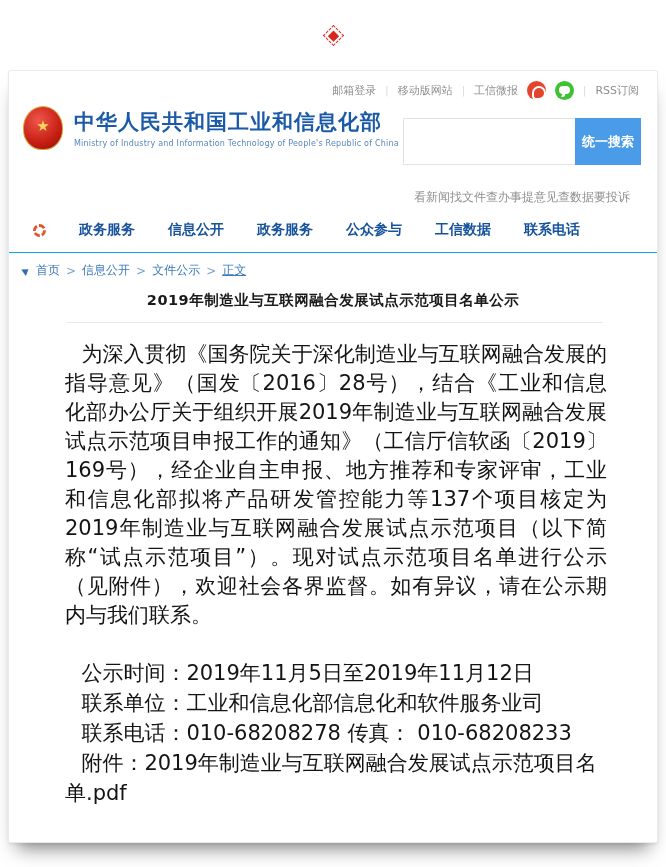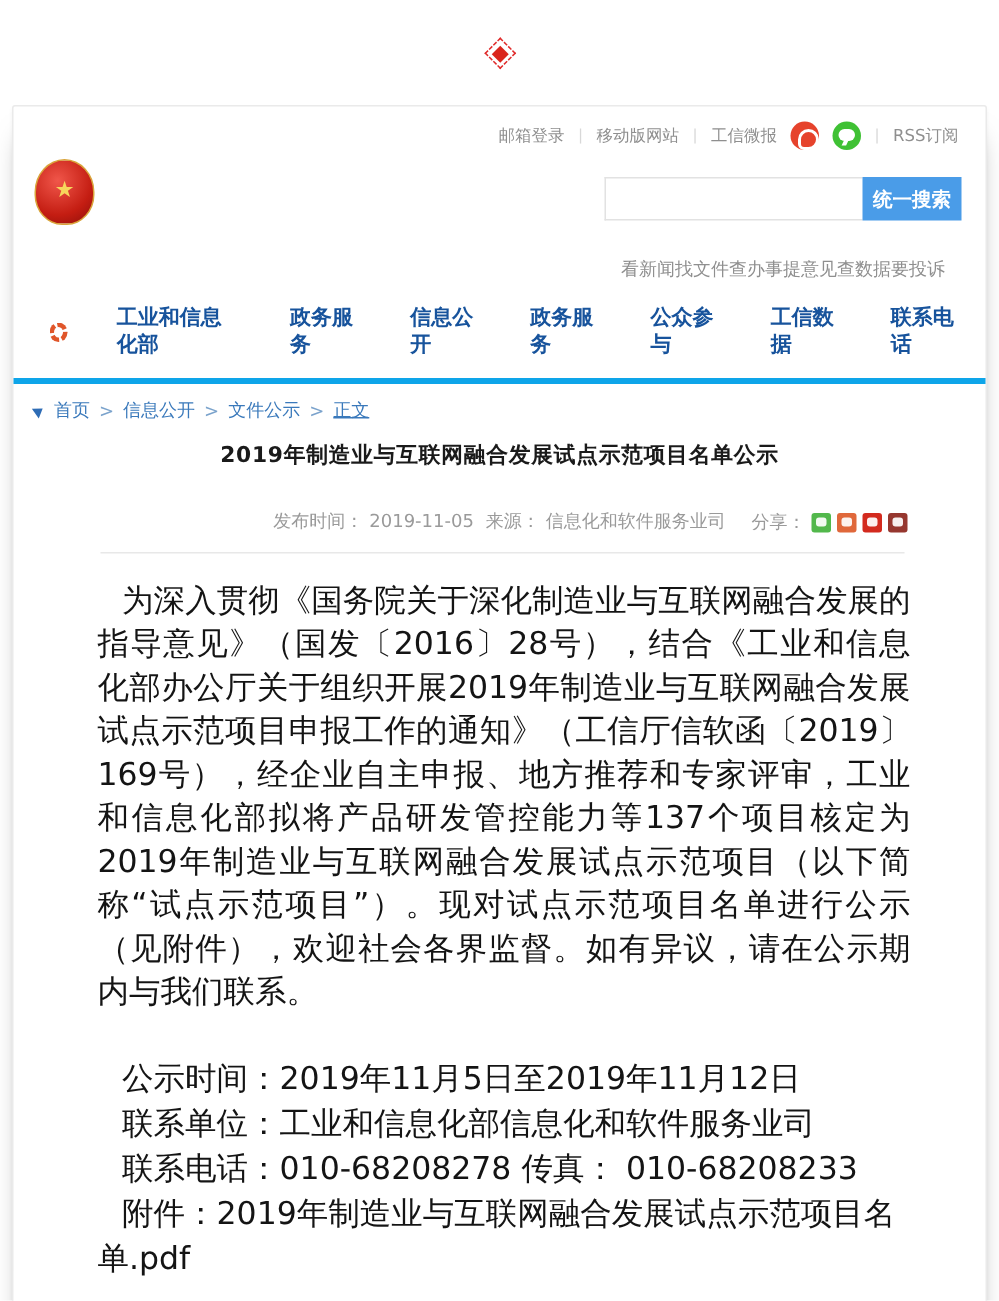--- a/index.html
+++ b/index.html
@@ -10,42 +10,42 @@
   .top-strip { height:70px; display:flex; align-items:center; justify-content:center; }
   .diamond-outer { width:15px; height:15px; transform:rotate(45deg); border:1.6px dashed #e02b2b; display:flex; align-items:center; justify-content:center; }
   .diamond-inner { width:8px; height:8px; background:#da251c; }
 
   
   .card { margin:0 8px; background:#fff; border:1px solid #eaeaea; border-radius:2px;
           box-shadow:0 2px 3px rgba(0,0,0,.05), 0 14px 18px -9px rgba(0,0,0,.5);
           padding-bottom:34px; }
 
   
-  .header { padding:10px 16px 0 14px; border-bottom:4px solid #0ea5e9; }
+  .header { padding:10px 16px 0 14px; border-bottom:1px solid #0ea5e9; }
   .utility { display:flex; justify-content:flex-end; align-items:center; gap:9px; font-size:11px; color:#8f8f8f; padding-right:2px; }
   .utility a { color:#8f8f8f; text-decoration:none; cursor:pointer; }
   .sep { color:#d8d8d8; font-size:10px; }
   .uicon { width:19px; height:19px; border-radius:50%; display:inline-block; position:relative; cursor:pointer; }
   .uicon.weibo { background:#e6432c; }
   .uicon.weibo::after { content:""; position:absolute; left:5px; top:5px; width:10px; height:10px; border:2px solid #fff; border-radius:50% 50% 50% 4px; }
   .uicon.wechat { background:#3fc134; }
   .uicon.wechat::after { content:""; position:absolute; left:4px; top:5px; width:11px; height:8px; background:#fff; border-radius:4px; }
   .uicon.wechat::before { content:""; position:absolute; left:7px; bottom:3px; width:3px; height:4px; background:#fff; transform:skewX(-25deg); }
 
   .header-main { display:flex; justify-content:space-between; align-items:flex-start; margin-top:2px; }
   .logo { display:flex; align-items:center; gap:11px; margin-top:4px; cursor:pointer; }
   .emblem { width:40px; height:44px; flex:0 0 auto; border-radius:50% 50% 46% 46%;
             background:radial-gradient(circle at 38% 32%, #f0564a, #c41d12 62%, #8d0f0a);
             border:1.5px solid #d9a43a; display:flex; align-items:center; justify-content:center; }
   .emblem .star { color:#f7d65c; font-size:15px; line-height:1; margin-top:-3px; }
   .logo-title { font-size:21px; font-weight:bold; color:#1a5aa8; letter-spacing:1px; }
   .logo-sub { font-size:8px; color:#5a86bb; margin-top:3px; letter-spacing:.2px; }
 
   .search-area { width:238px; margin-top:16px; }
-  .search-row { display:flex; height:29px; }
+  .search-row { display:flex; height:47px; }
   .search-input { flex:1; border:1px solid #e2e2e2; border-right:none; outline:none; padding:0 6px; font-size:12px; }
   .search-btn { width:66px; border:none; background:#4a9ce8; color:#fff; font-size:13px; font-weight:bold; cursor:pointer; font-family:inherit; }
   .quick-links { display:flex; justify-content:center; margin-top:24px; font-size:12px; color:#8f8f8f; }
   .quick-links a { color:#8f8f8f; text-decoration:none; cursor:pointer; }
 
   .nav { margin-top:15px; display:flex; align-items:center; gap:33px; padding:0 0 13px 10px; }
   .gear { width:13px; height:13px; border:3.2px dashed #e0562a; border-radius:50%; }
   .nav a { font-size:14px; font-weight:bold; color:#17539c; text-decoration:none; cursor:pointer; }
 
   
@@ -94,41 +94,44 @@
       <span class="uicon wechat"></span>
       <span class="sep">|</span>
       <a>RSS订阅</a>
     </div>
 
     <div class="header-main">
       <div class="logo">
         <span class="emblem">
             <span class="star">★</span>
           </span>
+        <div class="logo-text">
+          <div class="logo-title">中华人民共和国工业和信息化部</div>
+          <div class="logo-sub">Ministry of Industry and Information Technology of People's Republic of China</div>
+        </div>
       </div>
 
       <div class="search-area">
         <div class="search-row">
           <input class="search-input" value="" style="">
           <button class="search-btn">统一搜索</button>
         </div>
         <div class="quick-links">
           <a>看新闻</a>
           <a>找文件</a>
           <a>查办事</a>
           <a>提意见</a>
           <a>查数据</a>
           <a>要投诉</a>
         </div>
       </div>
     </div>
 
     <div class="nav">
       <span class="gear"></span>
-      <a>工业和信息化部</a>
       <a>政务服务</a>
       <a>信息公开</a>
       <a>政务服务</a>
       <a>公众参与</a>
       <a>工信数据</a>
       <a>联系电话</a>
     </div>
   </div>
 
   <div class="breadcrumb">
@@ -138,31 +141,20 @@
     <a>信息公开</a>
     <span class="bc-sep">&gt;</span>
     <a>文件公示</a>
     <span class="bc-sep">&gt;</span>
     <span class="bc-current">正文</span>
   </div>
 
   <div class="article">
     <h1 class="article-title">2019年制造业与互联网融合发展试点示范项目名单公示</h1>
 
-    <div class="meta-row">
-      <span class="m">发布时间：</span><span class="m">2019-11-05</span>
-      <span class="m">来源：</span><span class="m">信息化和软件服务业司</span>
-      <span class="share">
-        <span>分享：</span>
-        <span class="sicon sh-wechat"></span>
-        <span class="sicon sh-weibo"></span>
-        <span class="sicon sh-qzone"></span>
-        <span class="sicon sh-qq"></span>
-      </span>
-    </div>
 
     <hr class="meta-divider">
 
     <p class="body-text">为深入贯彻《国务院关于深化制造业与互联网融合发展的指导意见》（国发〔2016〕28号），结合《工业和信息化部办公厅关于组织开展2019年制造业与互联网融合发展试点示范项目申报工作的通知》（工信厅信软函〔2019〕169号），经企业自主申报、地方推荐和专家评审，工业和信息化部拟将产品研发管控能力等137个项目核定为2019年制造业与互联网融合发展试点示范项目（以下简称“试点示范项目”）。现对试点示范项目名单进行公示（见附件），欢迎社会各界监督。如有异议，请在公示期内与我们联系。</p>
 
     <div class="contact-block">
       <p>公示时间：2019年11月5日至2019年11月12日</p>
       <p>联系单位：工业和信息化部信息化和软件服务业司</p>
       <p>联系电话：010-68208278 传真： 010-68208233</p>
       <p>附件：2019年制造业与互联网融合发展试点示范项目名单.pdf</p>

